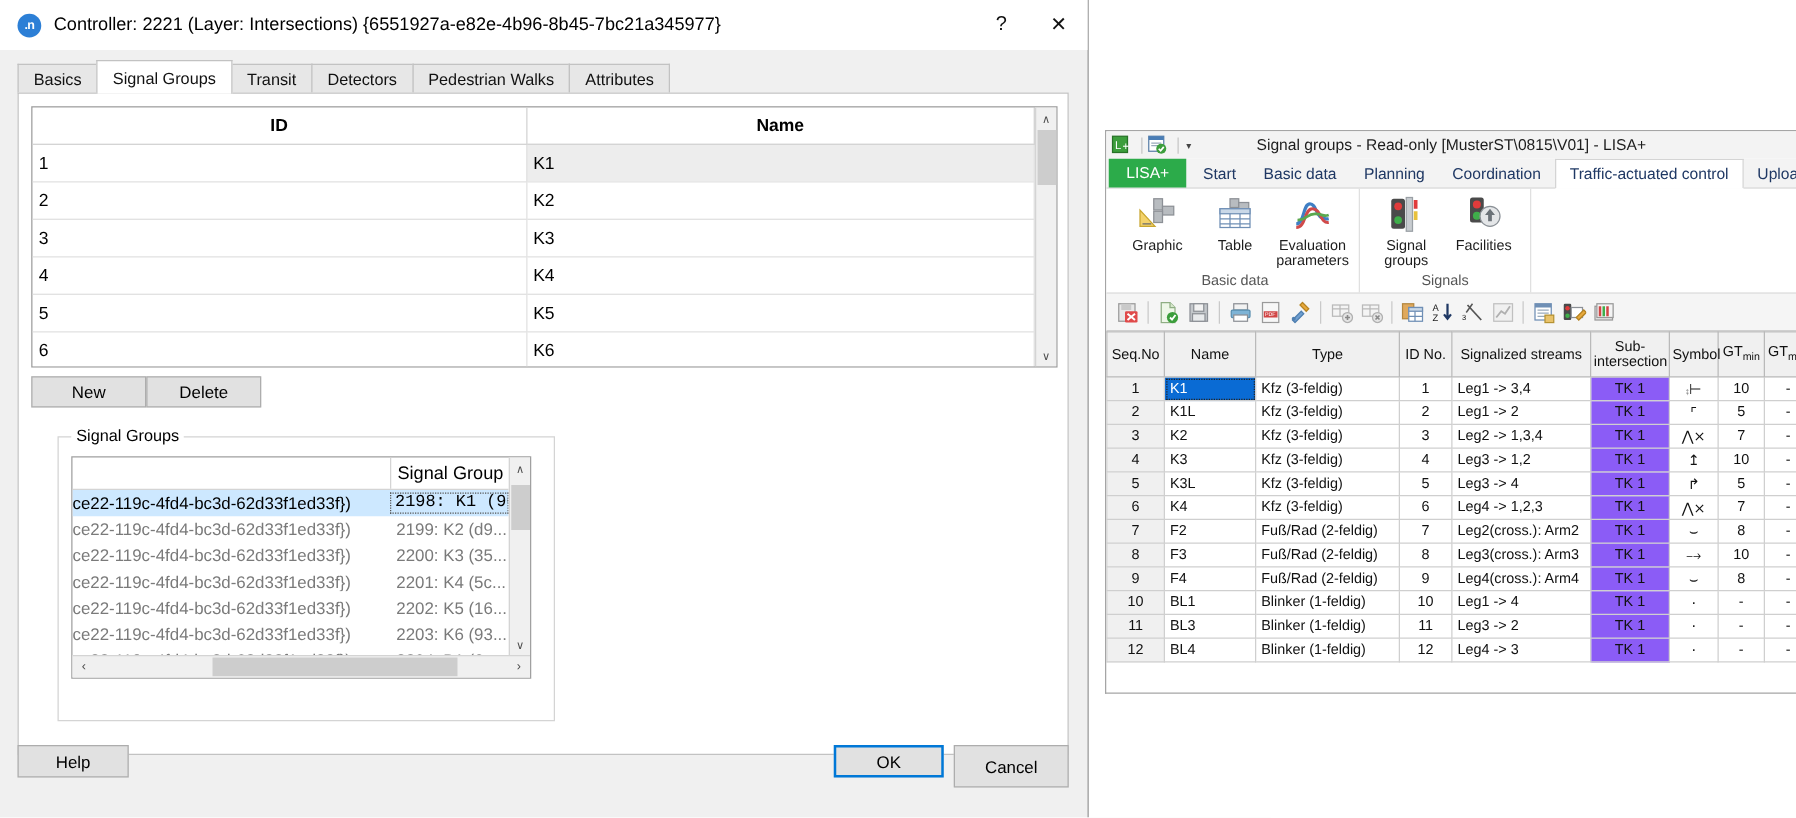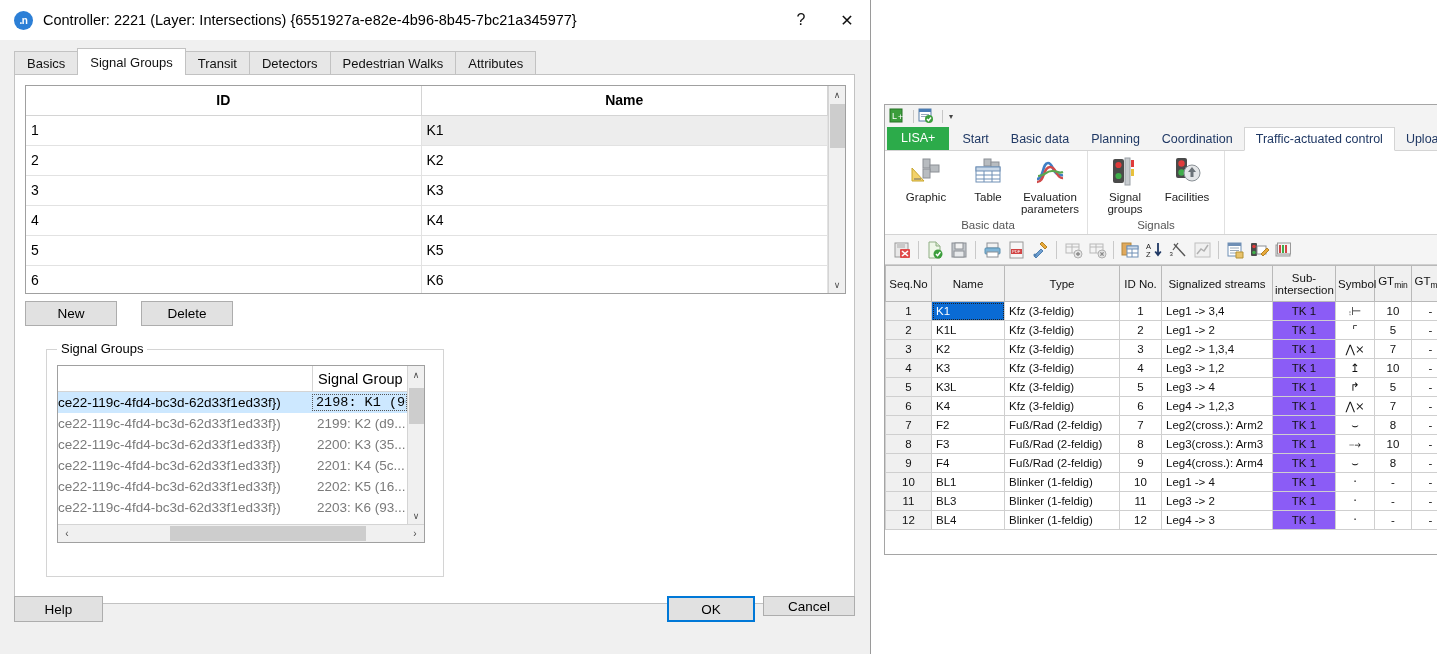--- a/index.html
+++ b/index.html
@@ -80,21 +80,21 @@
   .grid col.c-id { width: 395px; }
 
   .vsb {
     flex: 0 0 17px; width: 17px; background: #f0f0f0; border-left: 1px solid #d4d4d4;
     display: flex; flex-direction: column; justify-content: space-between; align-items: center;
     position: relative;
   }
   .vsb-arrow { height: 17px; width: 17px; display:flex; align-items:center; justify-content:center; font-size: 9px; color:#4d4d4d; }
   .vsb-thumb { position: absolute; left: 1px; width: 15px; background: #cdcdcd; }
 
-  .btnrow { position: absolute; left: 10px; top: 226px; display: flex; gap: 24px; border-radius: 11px; }
+  .btnrow { position: absolute; left: 10px; top: 226px; display: flex; gap: 0; border-radius: 11px; }
   .btn {
     background: #e1e1e1; border: 1px solid #adadad; font-size: 13.5px; color: #000;
     height: 25px; display:flex; align-items:center; justify-content:center;
     padding: 0 10px;
   }
   .btn.wide { width: 92px; }
 
   
   .groupbox {
     position: absolute; left: 31px; top: 274px; width: 398px; height: 228px;
@@ -133,21 +133,21 @@
     position: absolute; left: 14px; top: 4px; width: 89px; height: 26px;
     background: #e1e1e1; border: 1px solid #adadad; font-size: 13.5px;
     display:flex; align-items:center; justify-content:center;
   }
   .btn-ok {
     position: absolute; left: 667px; top: 4px; width: 88px; height: 26px;
     background: #e1e1e1; border: 2px solid #0078d7; font-size: 13.5px;
     display:flex; align-items:center; justify-content:center;
   }
   .btn-cancel {
-    position: absolute; left: 763px; top: 4px; width: 92px; height: 20px;
+    position: absolute; left: 763px; top: 4px; width: 92px; height: 34px;
     background: #e1e1e1; border: 1px solid #adadad; font-size: 13.5px;
     display:flex; align-items:center; justify-content:center;
   }
 
   
   .lisa {
     position: absolute; left: 884px; top: 104px; width: 553px; height: 451px;
     background: #ffffff; border: 1px solid #a5a5a5; border-right: none;
     overflow: hidden;
   }
@@ -372,20 +372,21 @@
             <rect x="1" y="1" width="12" height="12" fill="#fff" stroke="#5a7fa8"></rect>
             <rect x="1" y="1" width="12" height="3" fill="#4a7db5"></rect>
             <rect x="3" y="6" width="8" height="1" fill="#9ab"></rect>
             <rect x="3" y="8" width="8" height="1" fill="#9ab"></rect>
             <circle cx="11" cy="11" r="4" fill="#3c9e3c"></circle>
             <path d="M9 11l1.5 1.6L13 9.5" stroke="#fff" stroke-width="1.4" fill="none"></path>
           </svg>
       </div>
       <div class="qat-sep"></div>
       <div class="qat-drop">▾</div>
+      <div class="lisa-title">Signal groups - Read-only [MusterST\0815\V01] - LISA+</div>
     </div>
 
     <div class="lisa-tabs">
       <div class="ltab brand">LISA+</div>
       <div class="ltab">Start</div>
       <div class="ltab">Basic data</div>
       <div class="ltab">Planning</div>
       <div class="ltab">Coordination</div>
       <div class="ltab active">Traffic-actuated control</div>
       <div class="ltab">Upload</div>

